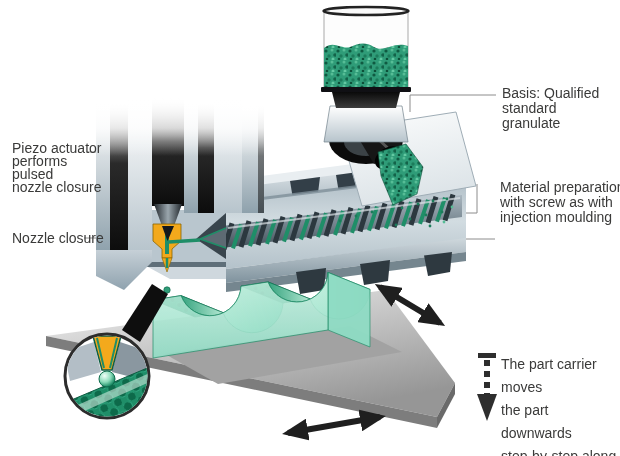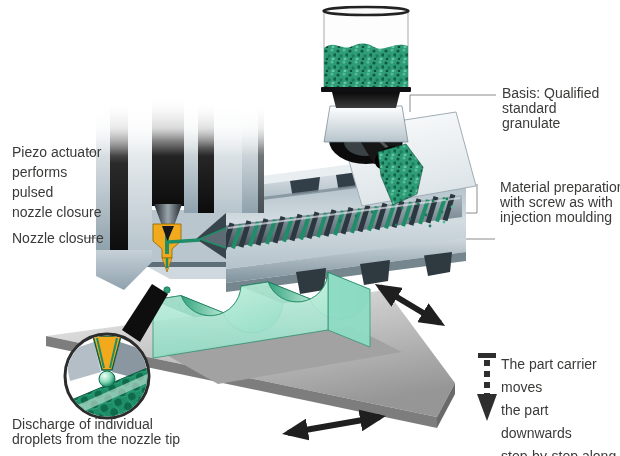--- a/index.html
+++ b/index.html
@@ -1,20 +1,20 @@
 <!DOCTYPE html>
 <html><head>
 <meta charset="utf-8">
 <style>
   html,body{margin:0;padding:0;background:#fff;}
   .stage{position:relative;width:620px;height:456px;background:#ffffff;overflow:hidden;
          font-family:"Liberation Sans",sans-serif;}
   .stage svg{position:absolute;left:0;top:0;}
   .label{position:absolute;color:#3a3a39;font-size:14px;line-height:15px;white-space:pre-line;}
-  .lh20{line-height:20px;}
+  .lh20{line-height:13px;}
   .lh14{line-height:23px;}
 </style>
 </head>
 <body>
 
 <div class="stage">
 <svg width="620" height="456" viewBox="0 0 620 456">
   <defs>
     <linearGradient id="lgLight" x1="0" y1="0" x2="0" y2="1">
       <stop offset="0" stop-color="#ffffff"></stop>
@@ -250,22 +250,20 @@
       <line x1="487" y1="360" x2="487" y2="396" stroke="#2e2e2e" stroke-width="6" stroke-dasharray="6 5"></line>
       <path d="M477,394 L497,394 L487,421 Z" fill="#2e2e2e"></path>
     </g>
   </g>
 </svg>
 
 <div class="label lh20" style="left:12px;top:142px;width:100px;">Piezo actuator
 performs pulsed
 nozzle closure</div>
 <div class="label" style="left:12px;top:231px;width:110px;">Nozzle closure</div>
-<div class="label" style="left:12px;top:417px;width:175px;">Discharge of individual
-droplets from the nozzle tip</div>
 <div class="label" style="left:502px;top:86px;width:115px;">Basis: Qualified
 standard granulate</div>
 <div class="label" style="left:500px;top:180px;width:125px;">Material preparation
 with screw as with
 injection moulding</div>
 <div class="label lh14" style="left:501px;top:353px;width:118px;">The part carrier moves
 the part downwards
 step-by-step along the
 X and Y axes and along
 the Z-axis</div>

